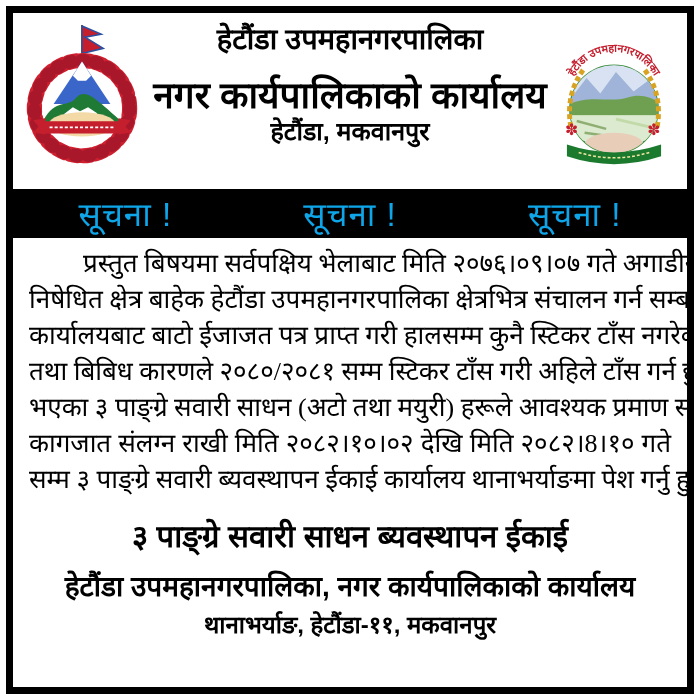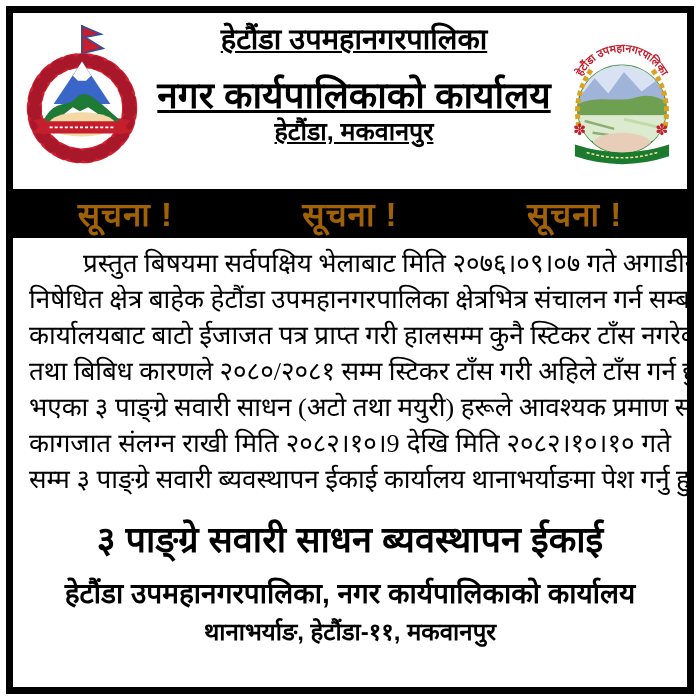--- a/index.html
+++ b/index.html
@@ -6,62 +6,61 @@
   body{width:700px;height:700px;position:relative;font-family:"Liberation Sans",sans-serif;color:#000;}
   .sheet{
     position:absolute; inset:6px;
     border:7px solid #000;
     background:#fff;
     overflow:hidden;
   }
   
   .header{
     display:flex; align-items:flex-start;
-    padding:8px 10px 0 10px;
+    padding:8px 18px 0 10px;
     height:162px;
-    text-decoration:underline;
   }
   .logo-box{flex:0 0 auto;}
   .logo-left{width:118px;height:152px;}
   .logo-right{width:110px;height:152px;}
   .header-text{
     flex:1 1 auto; text-align:center; line-height:1.12;
     padding-top:2px;
   }
   .h-line1{font-size:29px;font-weight:700;}
   .h-line2{font-size:37px;font-weight:700;margin-top:20px;}
   .h-line3{font-size:25px;font-weight:700;}
   .h-line4{font-size:25px;font-weight:700;margin-top:4px;}
   
   .notice-bar{
     margin-top:6px;
     background:#000;
     height:49px;
     display:flex; align-items:center; justify-content:space-around;
   }
   .notice-bar .notice-label{
-    color:#a16207; font-size:33px; font-weight:700;
+    color:#0ea5e9; font-size:33px; font-weight:400;
     letter-spacing:1px;
   }
   
   .notice-body{
     padding:8px 16px 0 16px;
     font-family:"Liberation Serif",serif;
     font-size:26px; line-height:36px;
   }
   .body-line{
     text-align:justify;
     text-align-last:justify;
     white-space:nowrap;
   }
   .body-line.first{padding-left:54px;}
   .body-line.last{text-align-last:left;white-space:normal;}
   
   .footer{text-align:center;font-weight:700;}
-  .f-line1{font-size:36px;margin-top:16px;}
+  .f-line1{font-size:31px;margin-top:16px;}
   .f-line2{font-size:28px;margin-top:10px;}
   .f-line3{font-size:24px;margin-top:3px;}
 </style>
 </head>
 <body>
 
 <div class="sheet">
 
   <div class="header">
 
@@ -142,21 +141,21 @@
     <span class="notice-label">सूचना !</span>
     <span class="notice-label">सूचना !</span>
   </div>
 
   <div class="notice-body">
     <div class="body-line first">प्रस्तुत बिषयमा सर्वपक्षिय भेलाबाट मिति २०७६।०९।०७ गते अगाडीसम्म</div>
     <div class="body-line">निषेधित क्षेत्र बाहेक हेटौंडा उपमहानगरपालिका क्षेत्रभित्र संचालन गर्न सम्बन्धित</div>
     <div class="body-line">कार्यालयबाट बाटो ईजाजत पत्र प्राप्त गरी हालसम्म कुनै स्टिकर टाँस नगरेको</div>
     <div class="body-line">तथा बिबिध कारणले २०८०/२०८१ सम्म स्टिकर टाँस गरी अहिले टाँस गर्न छुट</div>
     <div class="body-line">भएका ३ पाङ्ग्रे सवारी साधन (अटो तथा मयुरी) हरूले आवश्यक प्रमाण सहितको</div>
-    <div class="body-line">कागजात संलग्न राखी मिति २०८२।१०।9 देखि मिति २०८२।१०।१० गते</div>
+    <div class="body-line">कागजात संलग्न राखी मिति २०८२।१०।०२ देखि मिति २०८२।8।१० गते</div>
     <div class="body-line">सम्म ३ पाङ्ग्रे सवारी ब्यवस्थापन ईकाई कार्यालय थानाभर्याङमा पेश गर्नु हुन</div>
   </div>
 
   <div class="footer">
     <div class="f-line1">३ पाङ्ग्रे सवारी साधन ब्यवस्थापन ईकाई</div>
     <div class="f-line2">हेटौंडा उपमहानगरपालिका, नगर कार्यपालिकाको कार्यालय</div>
     <div class="f-line3">थानाभर्याङ, हेटौंडा-११, मकवानपुर</div>
   </div>
 
 </div>

